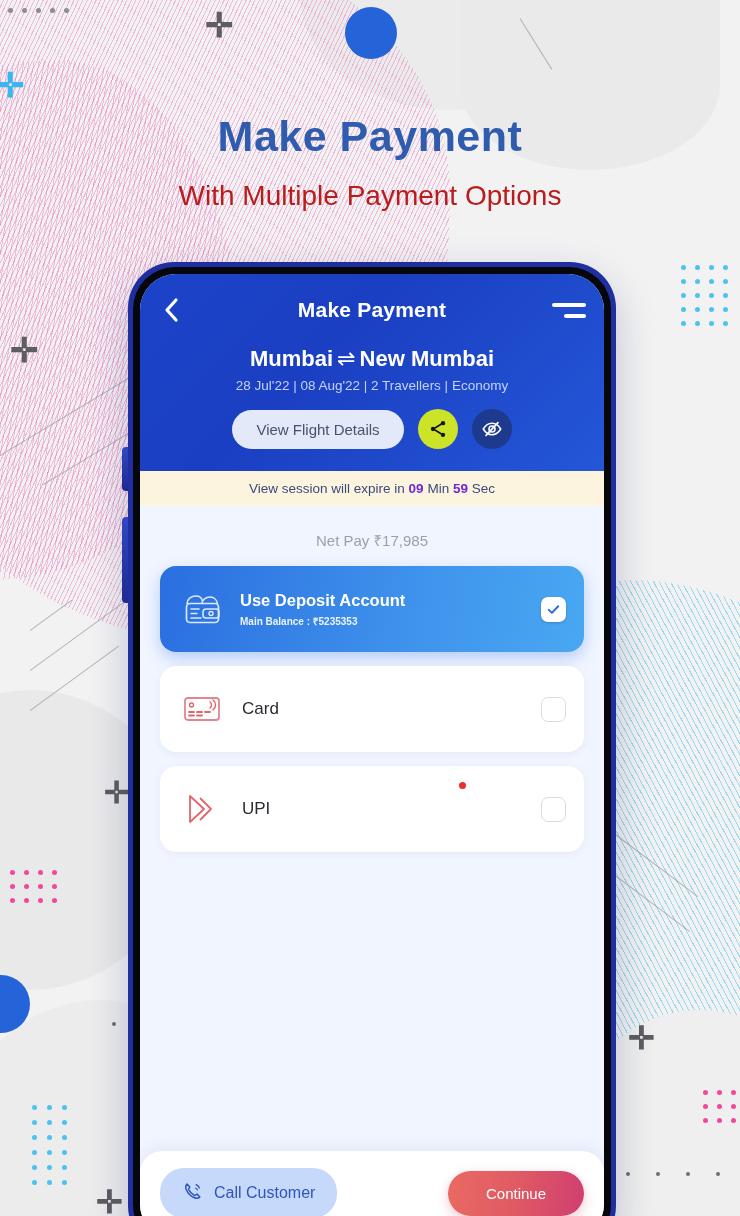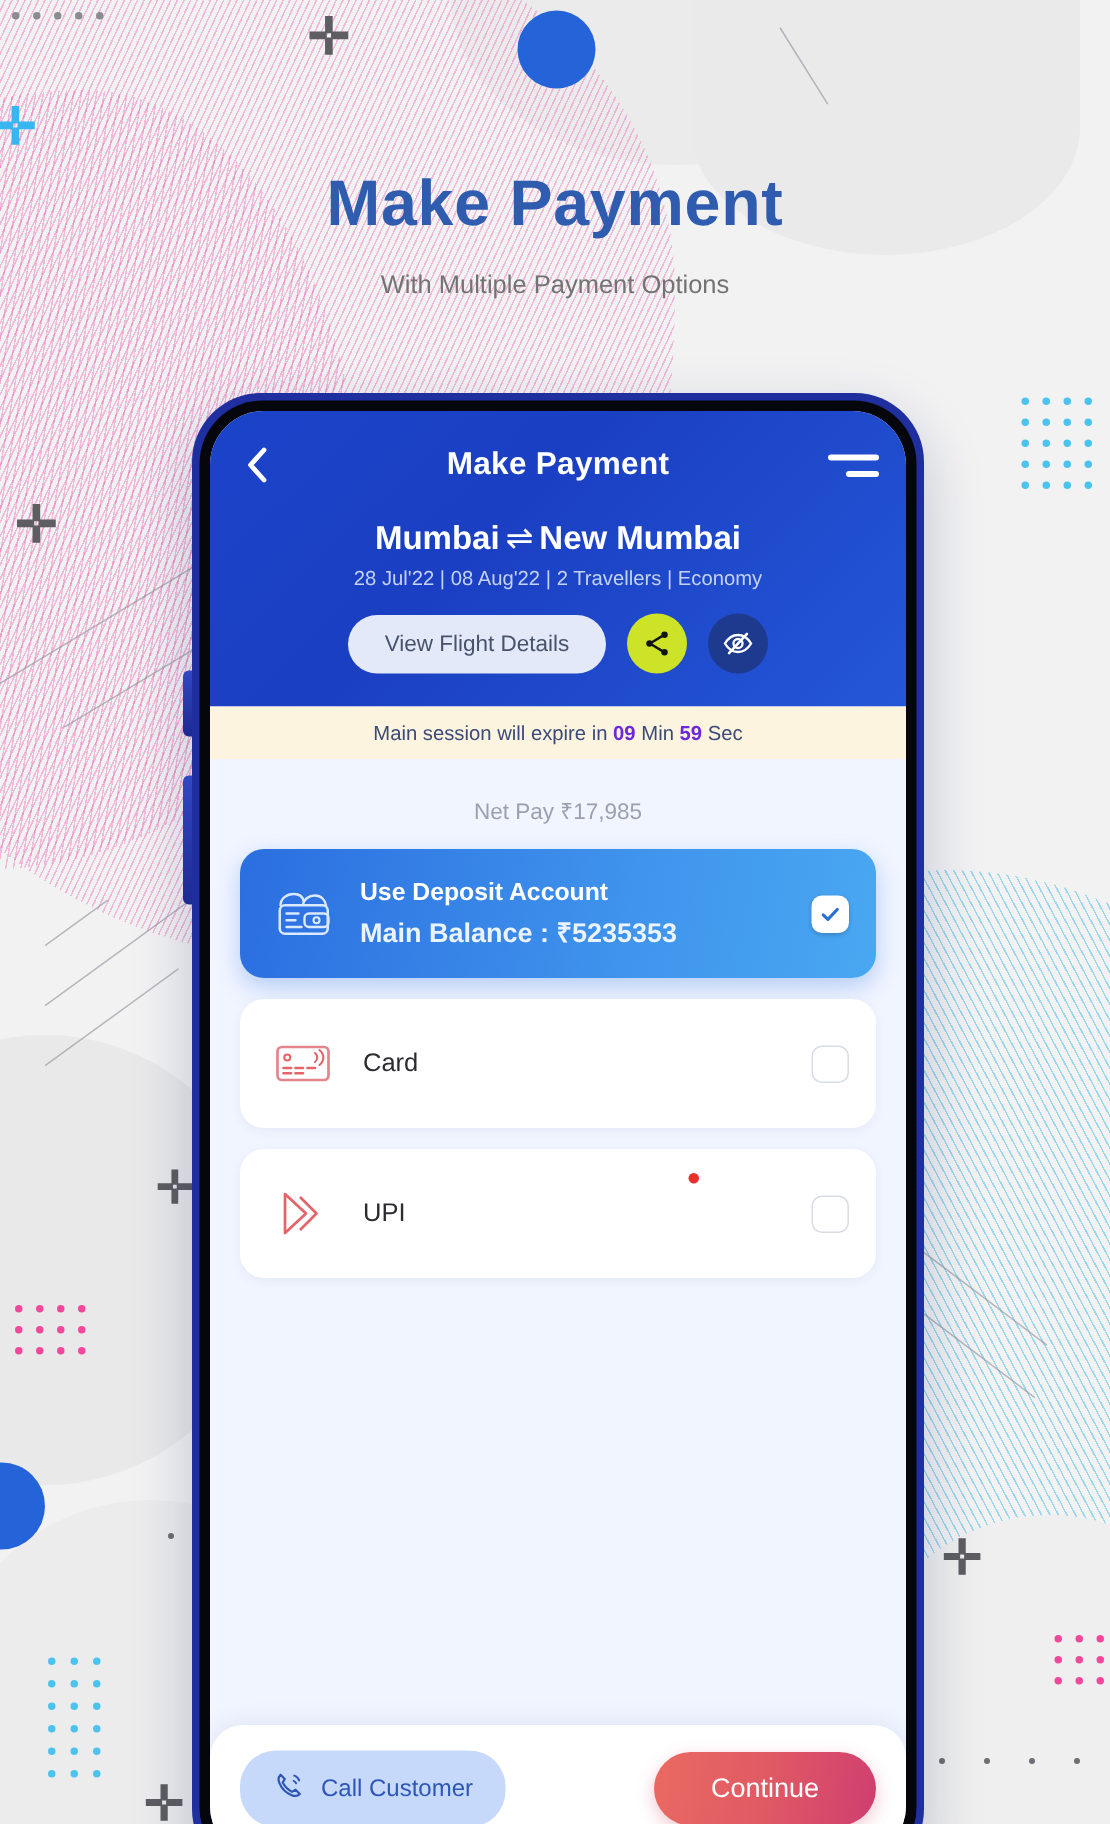--- a/index.html
+++ b/index.html
@@ -136,50 +136,50 @@
     box-shadow: 0 2px 8px rgba(30,50,120,.06);
     cursor: pointer;
   }
   .pay-card.selected {
     background: linear-gradient(100deg,#2b6ee0 0%, #3f93ec 60%, #49a8f2 100%);
     box-shadow: 0 6px 16px rgba(40,110,225,.3);
   }
   .pay-icon { width: 50px; flex: 0 0 50px; display: flex; align-items: center; justify-content: center; }
   .pay-label { margin-left: 14px; font-size: 17px; color: #2b2b31; }
   .pay-card.selected .pay-title { color: #fff; font-size: 16.5px; font-weight: bold; }
-  .pay-card.selected .pay-sub { color: #eaf3ff; font-size: 18px; font-weight: bold; margin-top: 4px; }
+  .pay-card.selected .pay-sub { color: #eaf3ff; font-size: 10px; font-weight: bold; margin-top: 4px; }
   .cbox { margin-left: auto; width: 25px; height: 25px; border-radius: 7px; border: 1.5px solid #d8dce6; background: #fff; }
   .cbox.on { border: none; display: flex; align-items: center; justify-content: center; box-shadow: 0 1px 3px rgba(0,0,0,.18); }
   .reddot { position: absolute; right: 118px; top: 16px; width: 7px; height: 7px; border-radius: 50%; background: #e8302c; }
 
   
   .bottom-bar {
     position: absolute; left: 0; right: 0; bottom: 0;
     background: #fff; border-radius: 22px 22px 0 0;
     padding: 17px 20px 22px;
     display: flex; align-items: center; justify-content: space-between;
     box-shadow: 0 -4px 14px rgba(40,60,130,.07);
   }
   .call-btn {
     display: flex; align-items: center; gap: 10px;
     background: #c6d9fb; color: #2d56b8; border: none; cursor: pointer;
     font-size: 16px; padding: 12px 22px; border-radius: 24px; font-family: inherit;
   }
   .continue-btn {
     background: linear-gradient(100deg,#ea6a62 0%, #e05a64 50%, #cf3e70 100%);
     color: #fff; border: none; cursor: pointer;
-    font-size: 18px; padding: 14px 38px; border-radius: 26px; font-family: inherit;
+    font-size: 15px; padding: 14px 38px; border-radius: 26px; font-family: inherit;
     box-shadow: 0 4px 12px rgba(210,70,100,.3);
   }
 
   
   #page-title { position: absolute; left: 0; right: 0; top: 112px; text-align: center;
     font-size: 43px; font-weight: bold; color: #2f5caf; letter-spacing: .5px; }
   #page-sub { position: absolute; left: 0; right: 0; top: 180px; text-align: center;
-    font-size: 17px; color: #737373; }
+    font-size: 28px; color: #b91c1c; }
 </style>
 </head>
 <body>
 
 <div id="stage">
 
   <div class="bg grey-circle-e"></div>
   <div class="bg grey-circle-d"></div>
   <div class="bg pink-blob"></div>
   <div class="bg pink-blob2"></div>
@@ -339,21 +339,21 @@
               <svg width="22" height="22" viewBox="0 0 24 24" fill="none">
                 <path d="M2.5 12 C5 7.8 8.4 5.8 12 5.8 C15.6 5.8 19 7.8 21.5 12 C19 16.2 15.6 18.2 12 18.2 C8.4 18.2 5 16.2 2.5 12 Z" stroke="#ffffff" stroke-width="1.7"></path>
                 <circle cx="12" cy="12" r="3.3" stroke="#ffffff" stroke-width="1.7"></circle>
                 <path d="M5.5 19 L18.5 5" stroke="#ffffff" stroke-width="1.9" stroke-linecap="round"></path>
               </svg>
             </button>
           </div>
         </div>
 
         <div class="session-bar">
-          <span>Main session will expire in</span>
+          <span>View session will expire in</span>
           <b>09</b>
           <span>Min</span>
           <b>59</b>
           <span>Sec</span>
         </div>
 
         <div class="fare-wrap">
           <div class="net-pay">Net Pay ₹17,985</div>
         </div>
 

